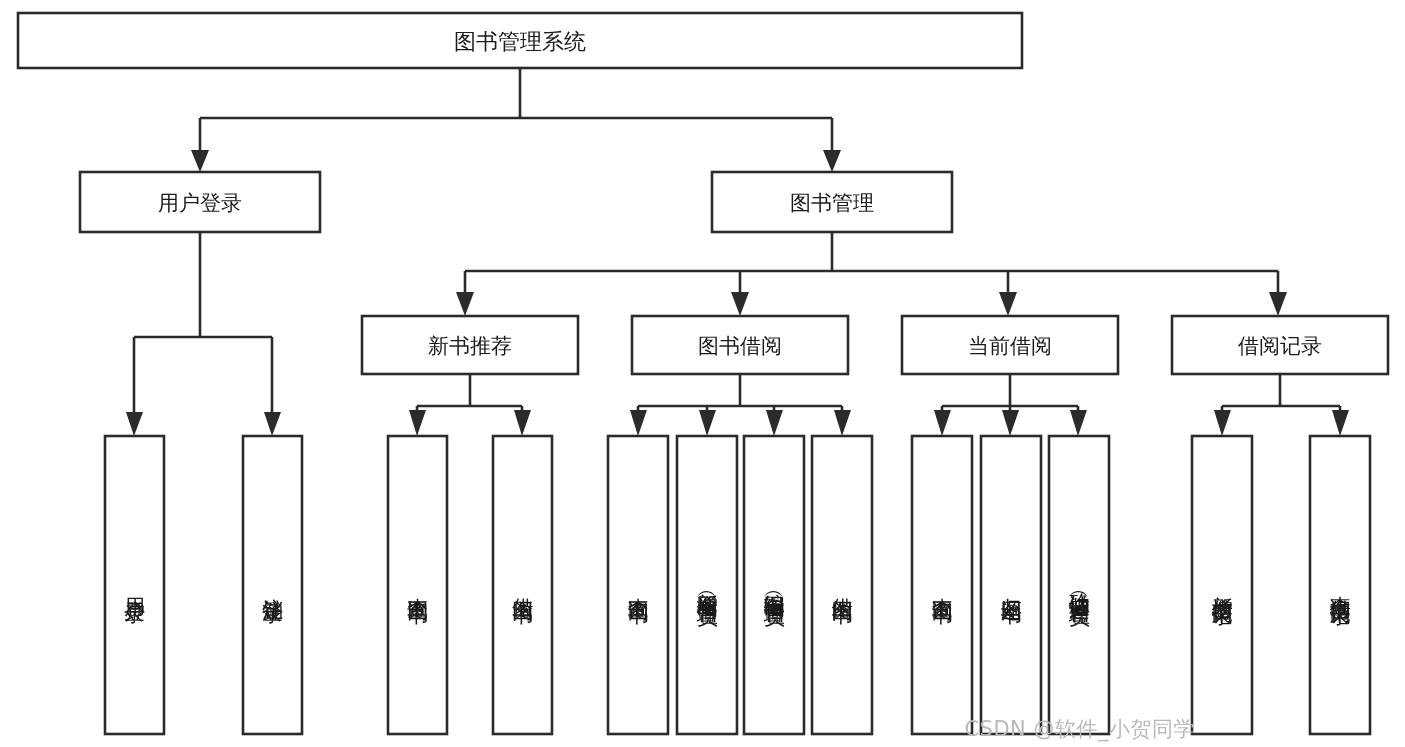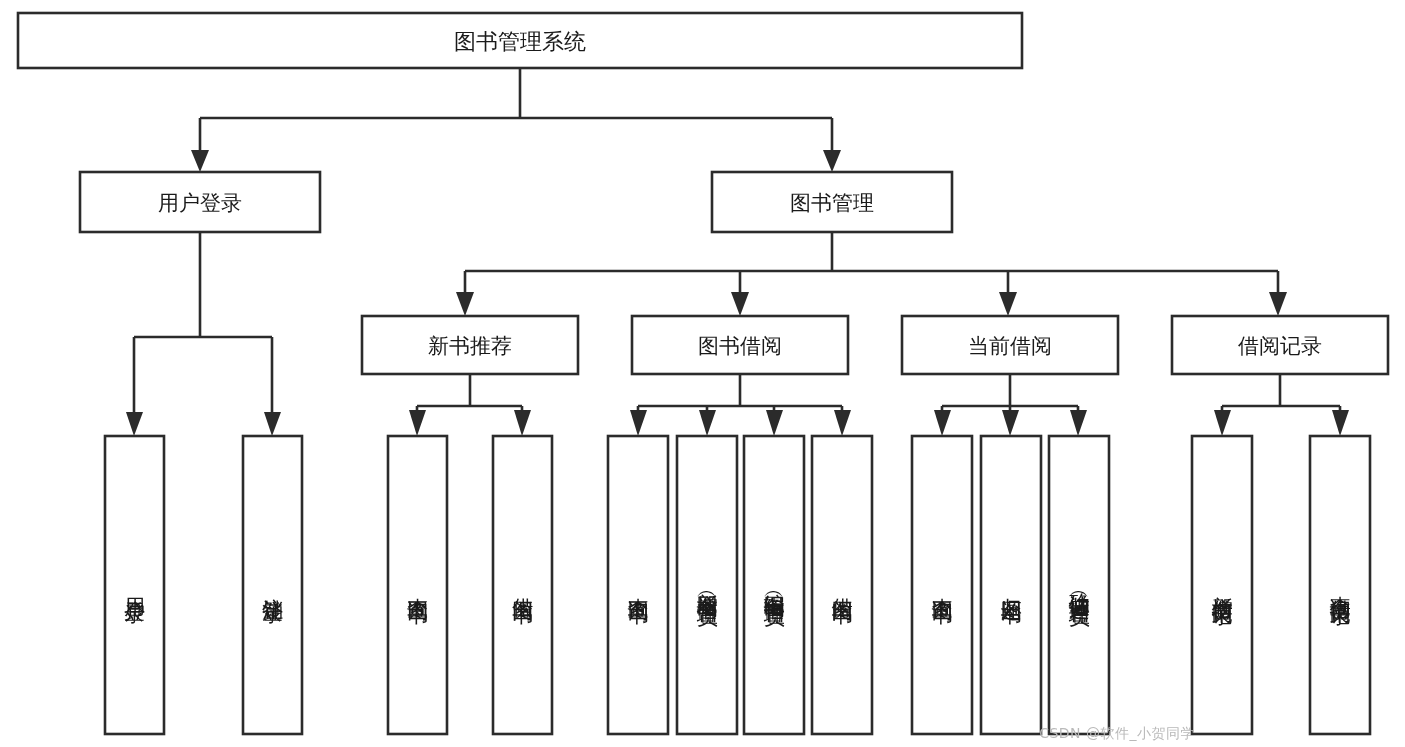--- a/index.html
+++ b/index.html
@@ -68,21 +68,21 @@
     justify-content: center;
     text-align: center;
     white-space: nowrap;
     pointer-events: none;
   }
   .watermark {
     position: absolute;
     right: 12px;
     bottom: 4px;
     font-family: "DejaVu Sans", "Liberation Sans", sans-serif;
-    font-size: 14px;
+    font-size: 21px;
     color: #b9b9b9;
     letter-spacing: 0.5px;
     white-space: nowrap;
   }
 </style>
 </head>
 <body>
 
 <div id="diagram-root">
 

